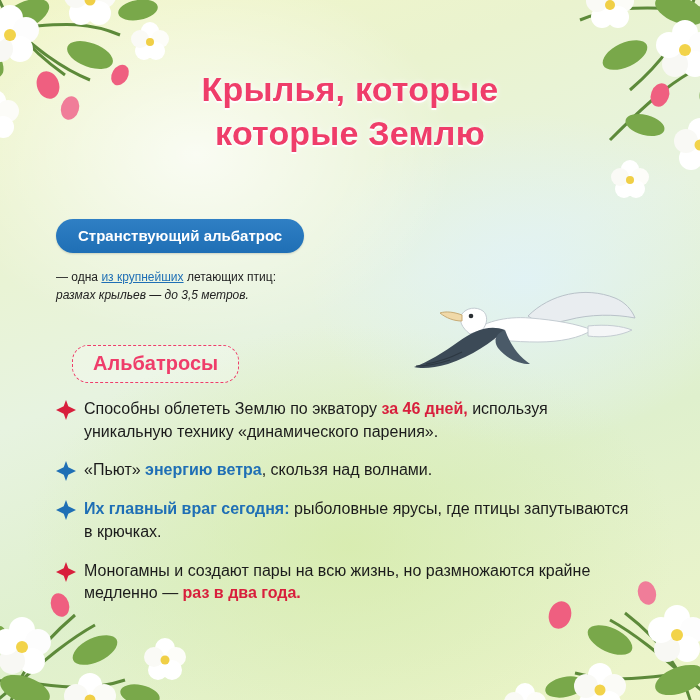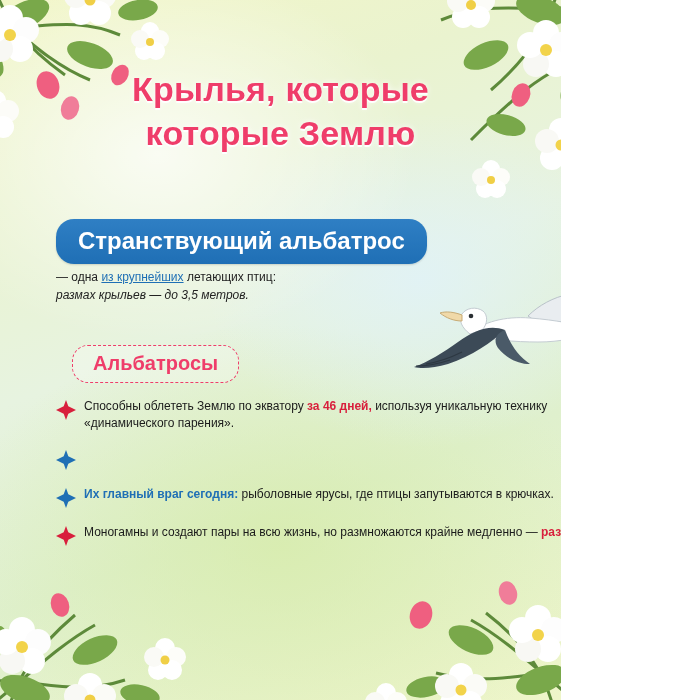--- a/index.html
+++ b/index.html
@@ -8,21 +8,21 @@
   }
   body {
     width: 700px;
     height: 700px;
     font-family: "Liberation Sans", sans-serif;
     overflow: hidden;
   }
 
   #poster {
     position: relative;
-    width: 561px;
+    width: 700px;
     height: 700px;
     background:
       radial-gradient(ellipse 420px 300px at 28% 22%, rgba(255,255,255,0.75) 0%, rgba(255,255,255,0) 62%),
       radial-gradient(ellipse 360px 280px at 75% 40%, rgba(224,242,250,0.8) 0%, rgba(224,242,250,0) 60%),
       radial-gradient(ellipse 500px 340px at 50% 78%, rgba(214,235,168,0.75) 0%, rgba(214,235,168,0) 65%),
       linear-gradient(160deg, #f2f6c8 0%, #eaf3cf 22%, #e7f3e0 45%, #dff0cd 68%, #eef5c9 100%);
     overflow: hidden;
   }
 
   
@@ -50,21 +50,21 @@
     letter-spacing: 0.2px;
   }
 
   
   .pill {
     position: absolute;
     top: 219px;
     left: 56px;
     background: linear-gradient(180deg, #2f7fc4 0%, #1f6fb5 100%);
     color: #ffffff;
-    font-size: 24px;
+    font-size: 15px;
     font-weight: bold;
     padding: 8px 22px 9px 22px;
     border-radius: 18px;
     box-shadow: 0 1px 2px rgba(0,0,0,0.15);
   }
 
   
   .intro {
     position: absolute;
     top: 268px;
@@ -109,21 +109,21 @@
     margin-bottom: 16px;
   }
   .bullet .star {
     flex: 0 0 auto;
     width: 20px;
     height: 20px;
     margin-top: 2px;
     margin-right: 8px;
   }
   .bullet .btext {
-    font-size: 12px;
+    font-size: 16px;
     line-height: 1.42;
     color: #1b1b1b;
   }
   .hl-red {
     color: #d81f3c;
     font-weight: bold;
   }
   .hl-blue {
     color: #1f6fb5;
     font-weight: bold;
@@ -371,20 +371,23 @@
       </svg>
       <div class="btext">
         <span>Способны облететь Землю по экватору </span><span class="hl-red">за 46 дней,</span><span> используя уникальную технику «динамического парения».</span>
       </div>
     </div>
 
     <div class="bullet">
       <svg class="star" viewBox="0 0 20 20">
         <path d="M10 0 L12.3 6.2 L20 10 L12.3 13.8 L10 20 L7.7 13.8 L0 10 L7.7 6.2 Z" fill="#1f6fb5"></path>
       </svg>
+      <div class="btext">
+        <span>«Пьют» </span><span class="hl-blue">энергию ветра</span><span>, скользя над волнами.</span>
+      </div>
     </div>
 
     <div class="bullet">
       <svg class="star" viewBox="0 0 20 20">
         <path d="M10 0 L12.3 6.2 L20 10 L12.3 13.8 L10 20 L7.7 13.8 L0 10 L7.7 6.2 Z" fill="#1f6fb5"></path>
       </svg>
       <div class="btext">
         <span class="hl-blue">Их главный враг сегодня:</span><span> рыболовные ярусы, где птицы запутываются в крючках.</span>
       </div>
     </div>

